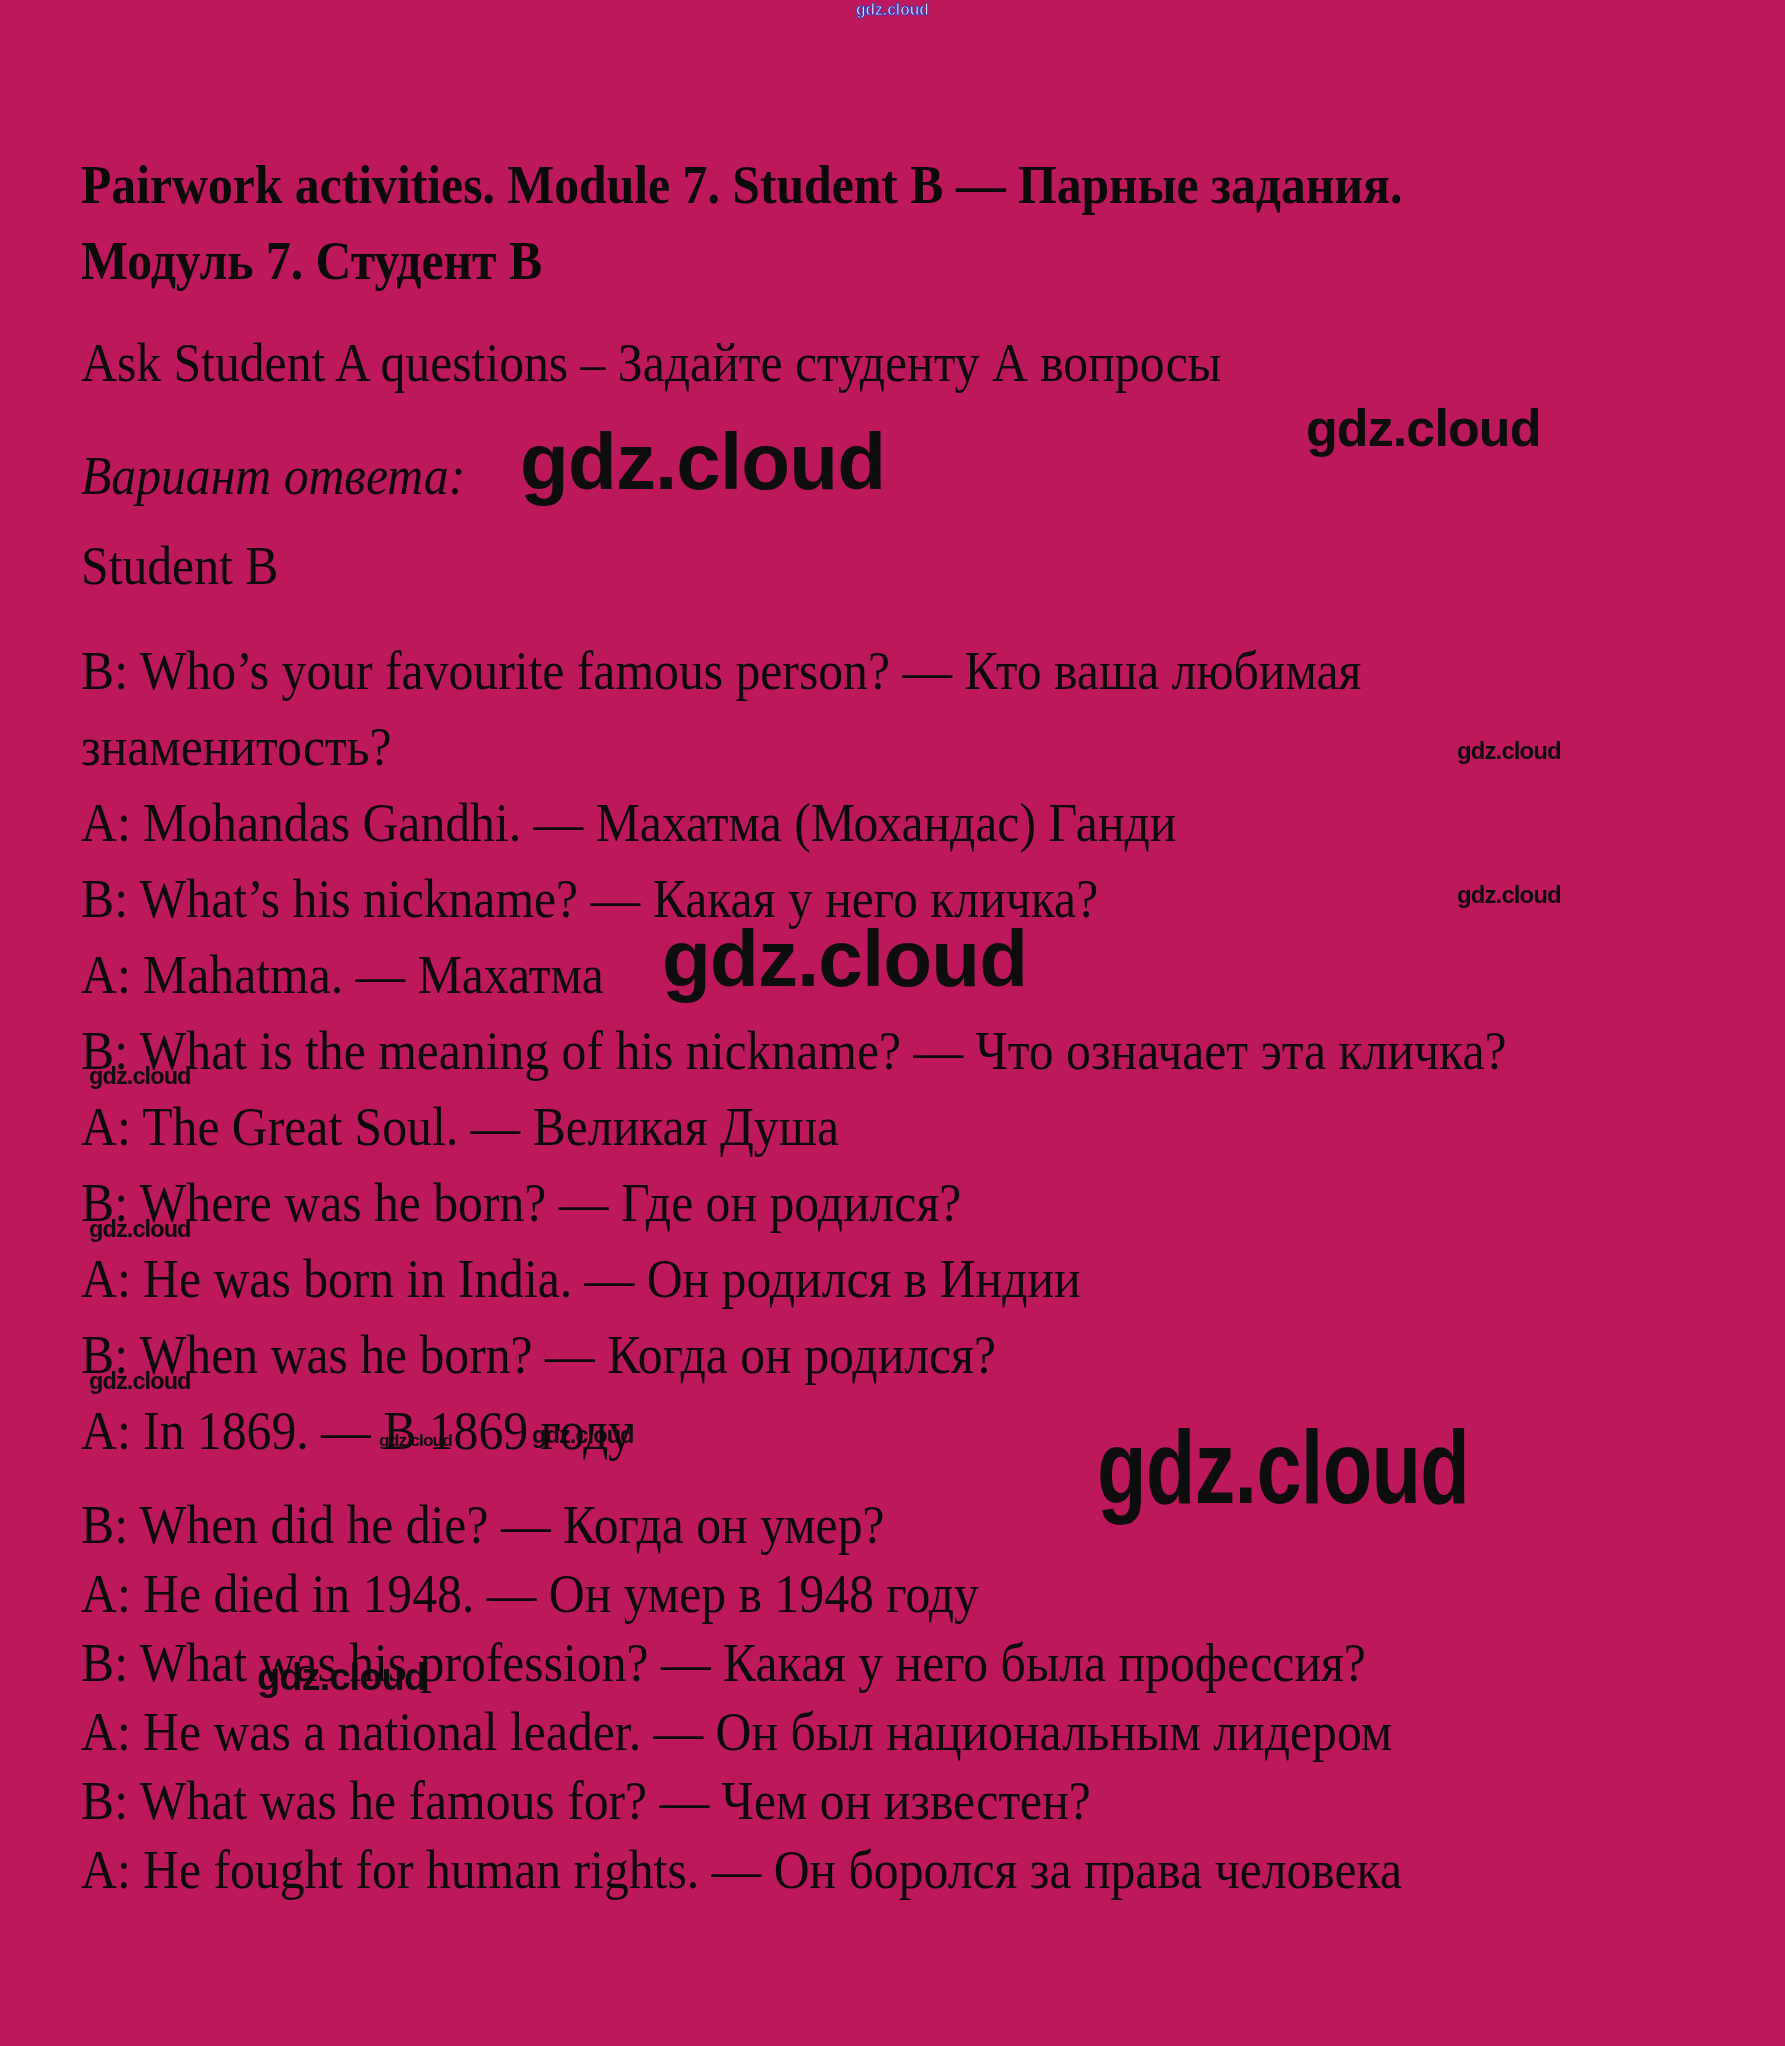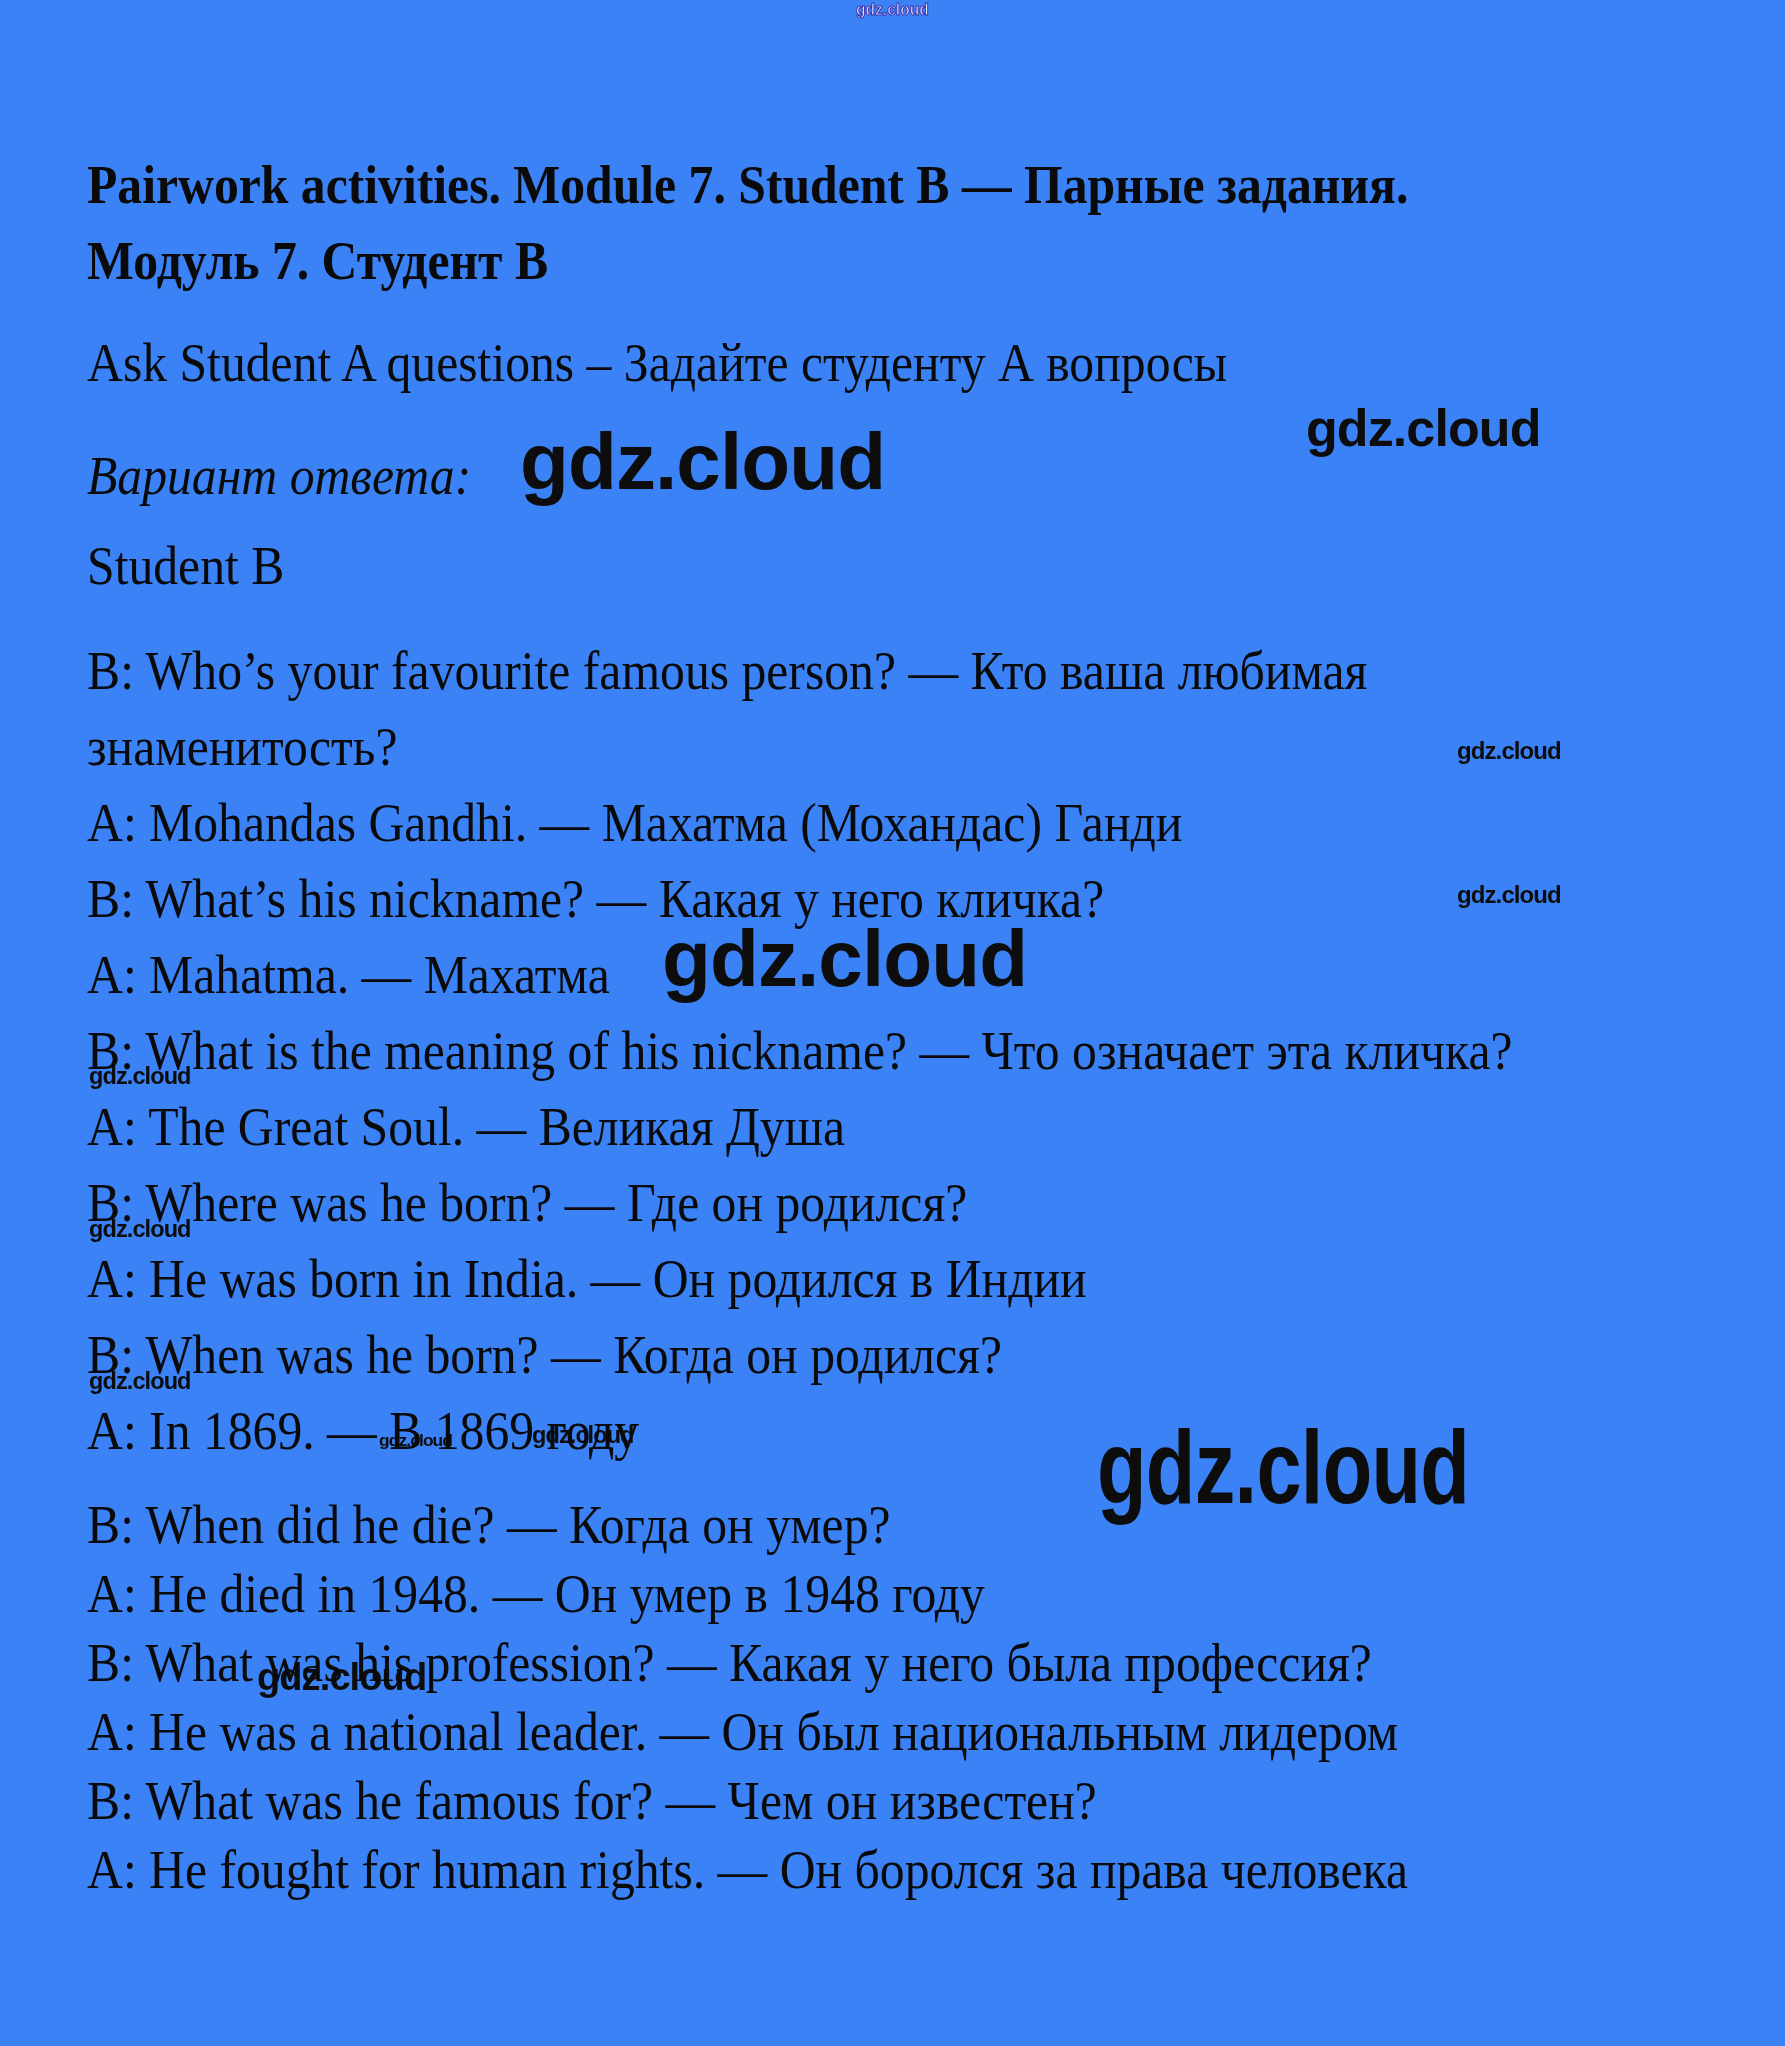--- a/index.html
+++ b/index.html
@@ -4,28 +4,28 @@
 <style>
   html, body {
     margin: 0;
     padding: 0;
     background: #ffffff;
   }
   .page {
     position: relative;
     width: 1786px;
     height: 2047px;
-    background: #3b82f6;
+    background: #be185d;
     overflow: hidden;
     font-family: "Liberation Serif", serif;
     color: #0a0a0a;
   }
   .content {
     position: absolute;
-    left: 87px;
+    left: 81px;
     top: 147px;
     right: 35px;
   }
   .ln {
     margin: 0;
     font-size: 54px;
     line-height: 76px;
     white-space: nowrap;
     transform: scaleX(0.92);
     transform-origin: 0 0;

